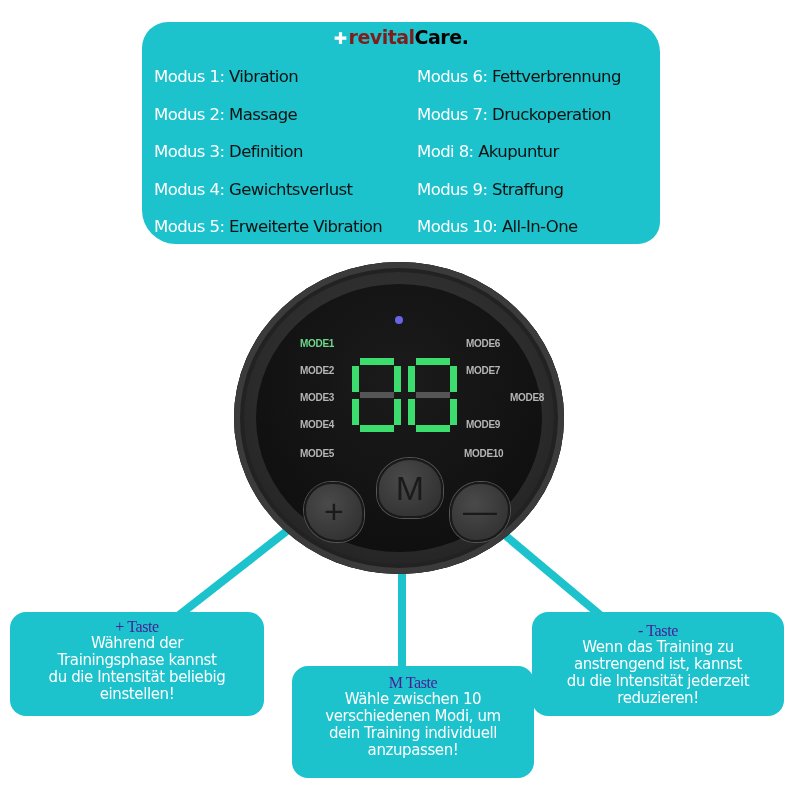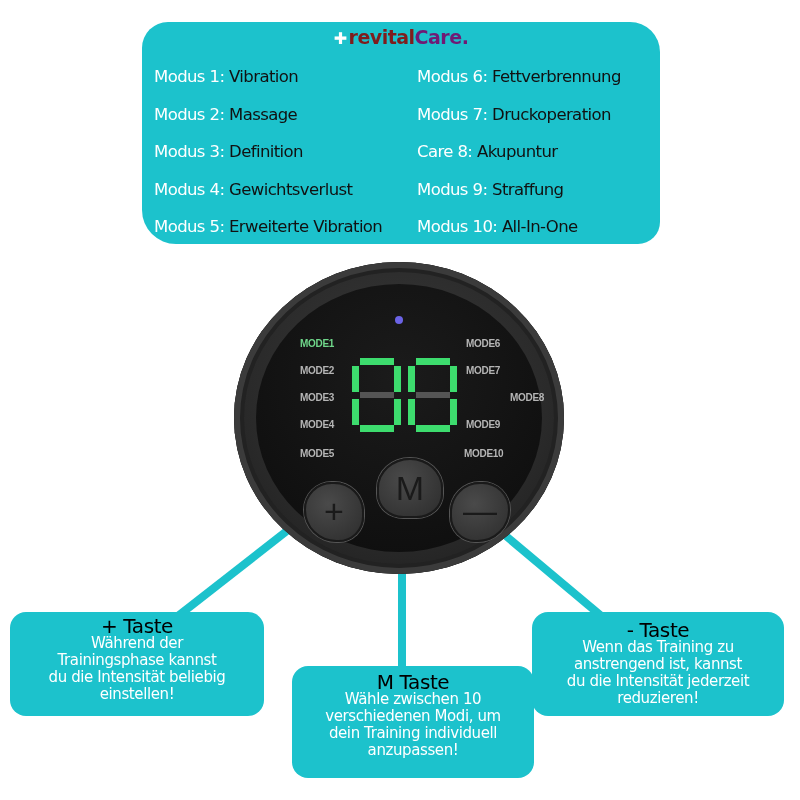--- a/index.html
+++ b/index.html
@@ -2,21 +2,21 @@
 <html><head>
 <meta charset="utf-8">
 <style>
   html,body{margin:0;padding:0;background:#ffffff;}
   body{width:800px;height:800px;position:relative;overflow:hidden;font-family:"DejaVu Sans","Liberation Sans",sans-serif;}
   .teal{background:#1cc2cc;}
   .top-panel{position:absolute;left:142px;top:22px;width:518px;height:222px;border-radius:26px 30px 22px 34px;box-sizing:border-box;}
   .logo{position:absolute;left:0;right:0;top:4px;text-align:center;font-weight:bold;font-size:19px;letter-spacing:-0.5px;}
   .logo .plus{color:#ffffff;font-size:16px;margin-right:2px;}
   .logo .a{color:#7f1d1d;}
-  .logo .b{color:#701a75;}
+  .logo .b{color:#000000;}
   .modes{position:absolute;left:12px;top:36px;width:500px;display:grid;grid-template-columns:263px 237px;row-gap:0;}
   .mode{height:37.5px;line-height:37.5px;font-size:16.5px;white-space:nowrap;letter-spacing:-0.6px;}
   .mode .k{color:#ffffff;}
   .mode .v{color:#111111;}
 
   .device{position:absolute;left:234px;top:262px;width:334px;height:320px;}
   .bezel{position:absolute;left:0;top:0;width:330px;height:312px;border-radius:50%;background:radial-gradient(circle at 50% 40%,#3a3a3a 0%,#2a2a2a 60%,#1a1a1a 100%);box-shadow:inset 0 0 0 6px #3b3b3b, inset 0 0 0 10px #222;}
   .face{position:absolute;left:22px;top:22px;width:286px;height:268px;border-radius:50%;background:radial-gradient(circle at 50% 35%,#1b1b1b,#0c0c0c);}
   .led{position:absolute;left:161px;top:54px;width:8px;height:8px;border-radius:50%;background:#6b63e6;}
   .mlabel{position:absolute;font-size:10px;font-weight:bold;color:#b5b5b5;font-family:"Liberation Sans",sans-serif;letter-spacing:-0.3px;}
@@ -24,39 +24,39 @@
   .digits{position:absolute;left:118px;top:96px;width:110px;height:74px;}
   .seg{position:absolute;background:#3ddc6e;}
   .seg.off{background:#555;}
   .btn{position:absolute;background:radial-gradient(circle at 40% 35%,#4a4a4a,#2c2c2c);border:2px solid #1a1a1a;box-shadow:0 0 0 1px #555;color:#1a1a1a;text-align:center;font-weight:normal;font-family:"Liberation Sans",sans-serif;}
   .btn-plus{left:70px;top:220px;width:56px;height:56px;border-radius:48% 52% 44% 56%;font-size:34px;line-height:54px;}
   .btn-m{left:143px;top:196px;width:62px;height:56px;border-radius:50% 50% 40% 40%;font-size:34px;line-height:56px;}
   .btn-minus{left:216px;top:220px;width:56px;height:56px;border-radius:52% 48% 56% 44%;font-size:34px;line-height:52px;}
 
   .line{position:absolute;background:#1cc2cc;height:8px;transform-origin:0 50%;}
   .callout{position:absolute;border-radius:16px;text-align:center;font-size:15px;line-height:17px;color:#ffffff;letter-spacing:-0.4px;box-sizing:border-box;}
-  .callout .t{color:#000000;font-size:20px;}
+  .callout .t{color:#4c1d95;font-size:16px;font-family:Liberation Serif, serif;}
   .c-plus{left:10px;top:612px;width:254px;height:104px;padding-top:6px;}
   .c-minus{left:532px;top:612px;width:252px;height:104px;padding-top:10px;}
   .c-m{left:292px;top:666px;width:242px;height:112px;padding-top:8px;}
 </style>
 </head>
 <body>
 
 <div class="top-panel teal">
   <div class="logo">
     <span class="plus">✚</span><span class="a">revital</span><span class="b">Care.</span>
   </div>
   <div class="modes">
     <div class="mode"><span class="k">Modus 1:</span> <span class="v">Vibration</span></div>
     <div class="mode"><span class="k">Modus 6:</span> <span class="v">Fettverbrennung</span></div>
     <div class="mode"><span class="k">Modus 2:</span> <span class="v">Massage</span></div>
     <div class="mode"><span class="k">Modus 7:</span> <span class="v">Druckoperation</span></div>
     <div class="mode"><span class="k">Modus 3:</span> <span class="v">Definition</span></div>
-    <div class="mode"><span class="k">Care 8:</span> <span class="v">Akupuntur</span></div>
+    <div class="mode"><span class="k">Modi 8:</span> <span class="v">Akupuntur</span></div>
     <div class="mode"><span class="k">Modus 4:</span> <span class="v">Gewichtsverlust</span></div>
     <div class="mode"><span class="k">Modus 9:</span> <span class="v">Straffung</span></div>
     <div class="mode"><span class="k">Modus 5:</span> <span class="v">Erweiterte Vibration</span></div>
     <div class="mode"><span class="k">Modus 10:</span> <span class="v">All-In-One</span></div>
   </div>
 </div>
 
 <div class="line" style="left:178px;top:612px;width:150px;transform:rotate(-38deg);"></div>
 <div class="line" style="left:398px;top:540px;width:130px;transform:rotate(90deg);transform-origin:4px 4px;"></div>
 <div class="line" style="left:506px;top:532px;width:125px;transform:rotate(40deg);"></div>

